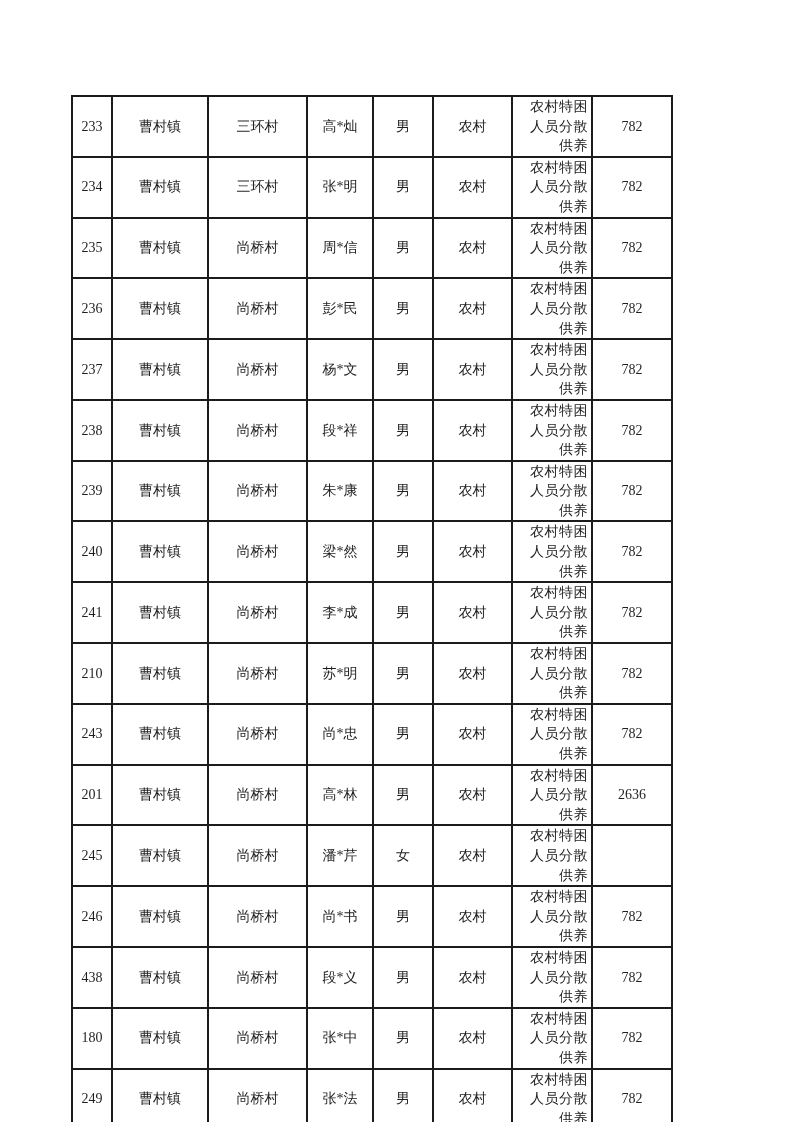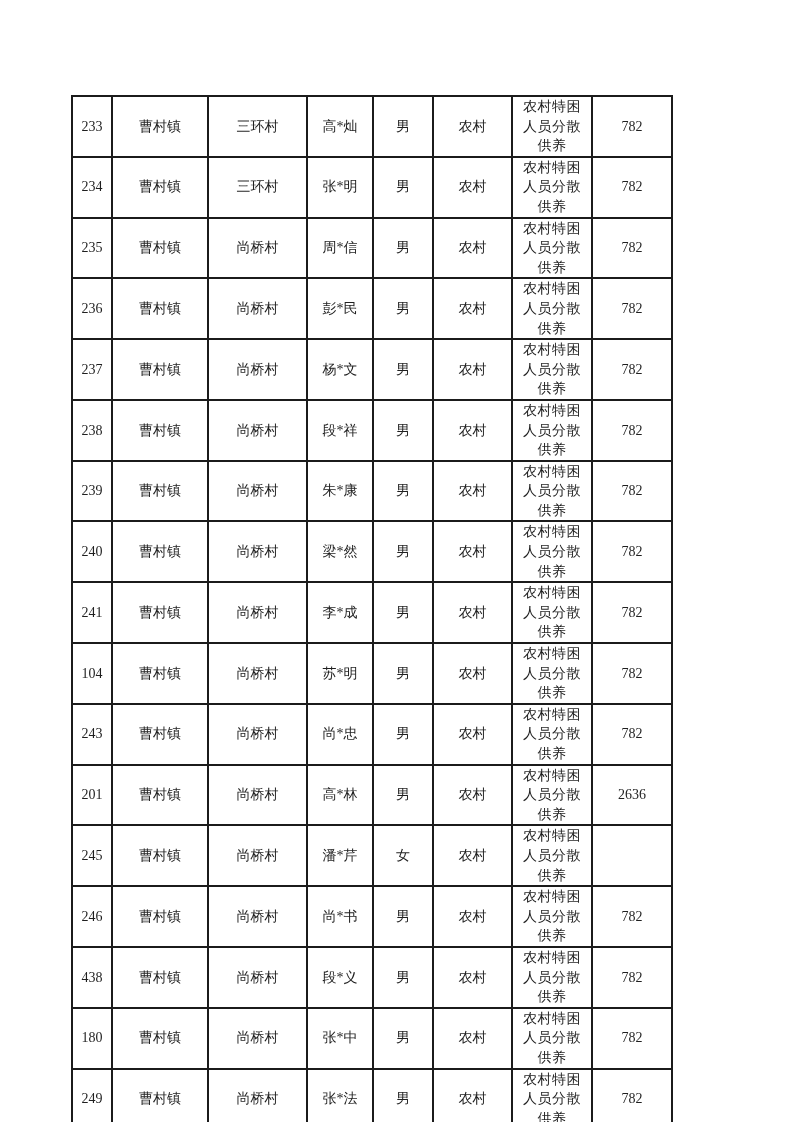--- a/index.html
+++ b/index.html
@@ -35,21 +35,21 @@
     overflow: hidden;
     white-space: nowrap;
   }
   table.roster td.col-support {
     white-space: normal;
     padding: 0;
   }
   .wrap {
     display: inline-block;
     max-width: 72px;
-    text-align: center;
+    text-align: right;
     letter-spacing: 0.5px;
   }
 </style>
 </head>
 <body>
 
 <div class="page">
   <table class="roster">
     <colgroup>
       <col style="width:40px">
@@ -146,21 +146,21 @@
         <td>241</td>
         <td>曹村镇</td>
         <td>尚桥村</td>
         <td>李*成</td>
         <td>男</td>
         <td>农村</td>
         <td class="col-support"><span class="wrap">农村特困人员分散供养</span></td>
         <td>782</td>
       </tr>
       <tr>
-        <td>104</td>
+        <td>210</td>
         <td>曹村镇</td>
         <td>尚桥村</td>
         <td>苏*明</td>
         <td>男</td>
         <td>农村</td>
         <td class="col-support"><span class="wrap">农村特困人员分散供养</span></td>
         <td>782</td>
       </tr>
       <tr>
         <td>243</td>

